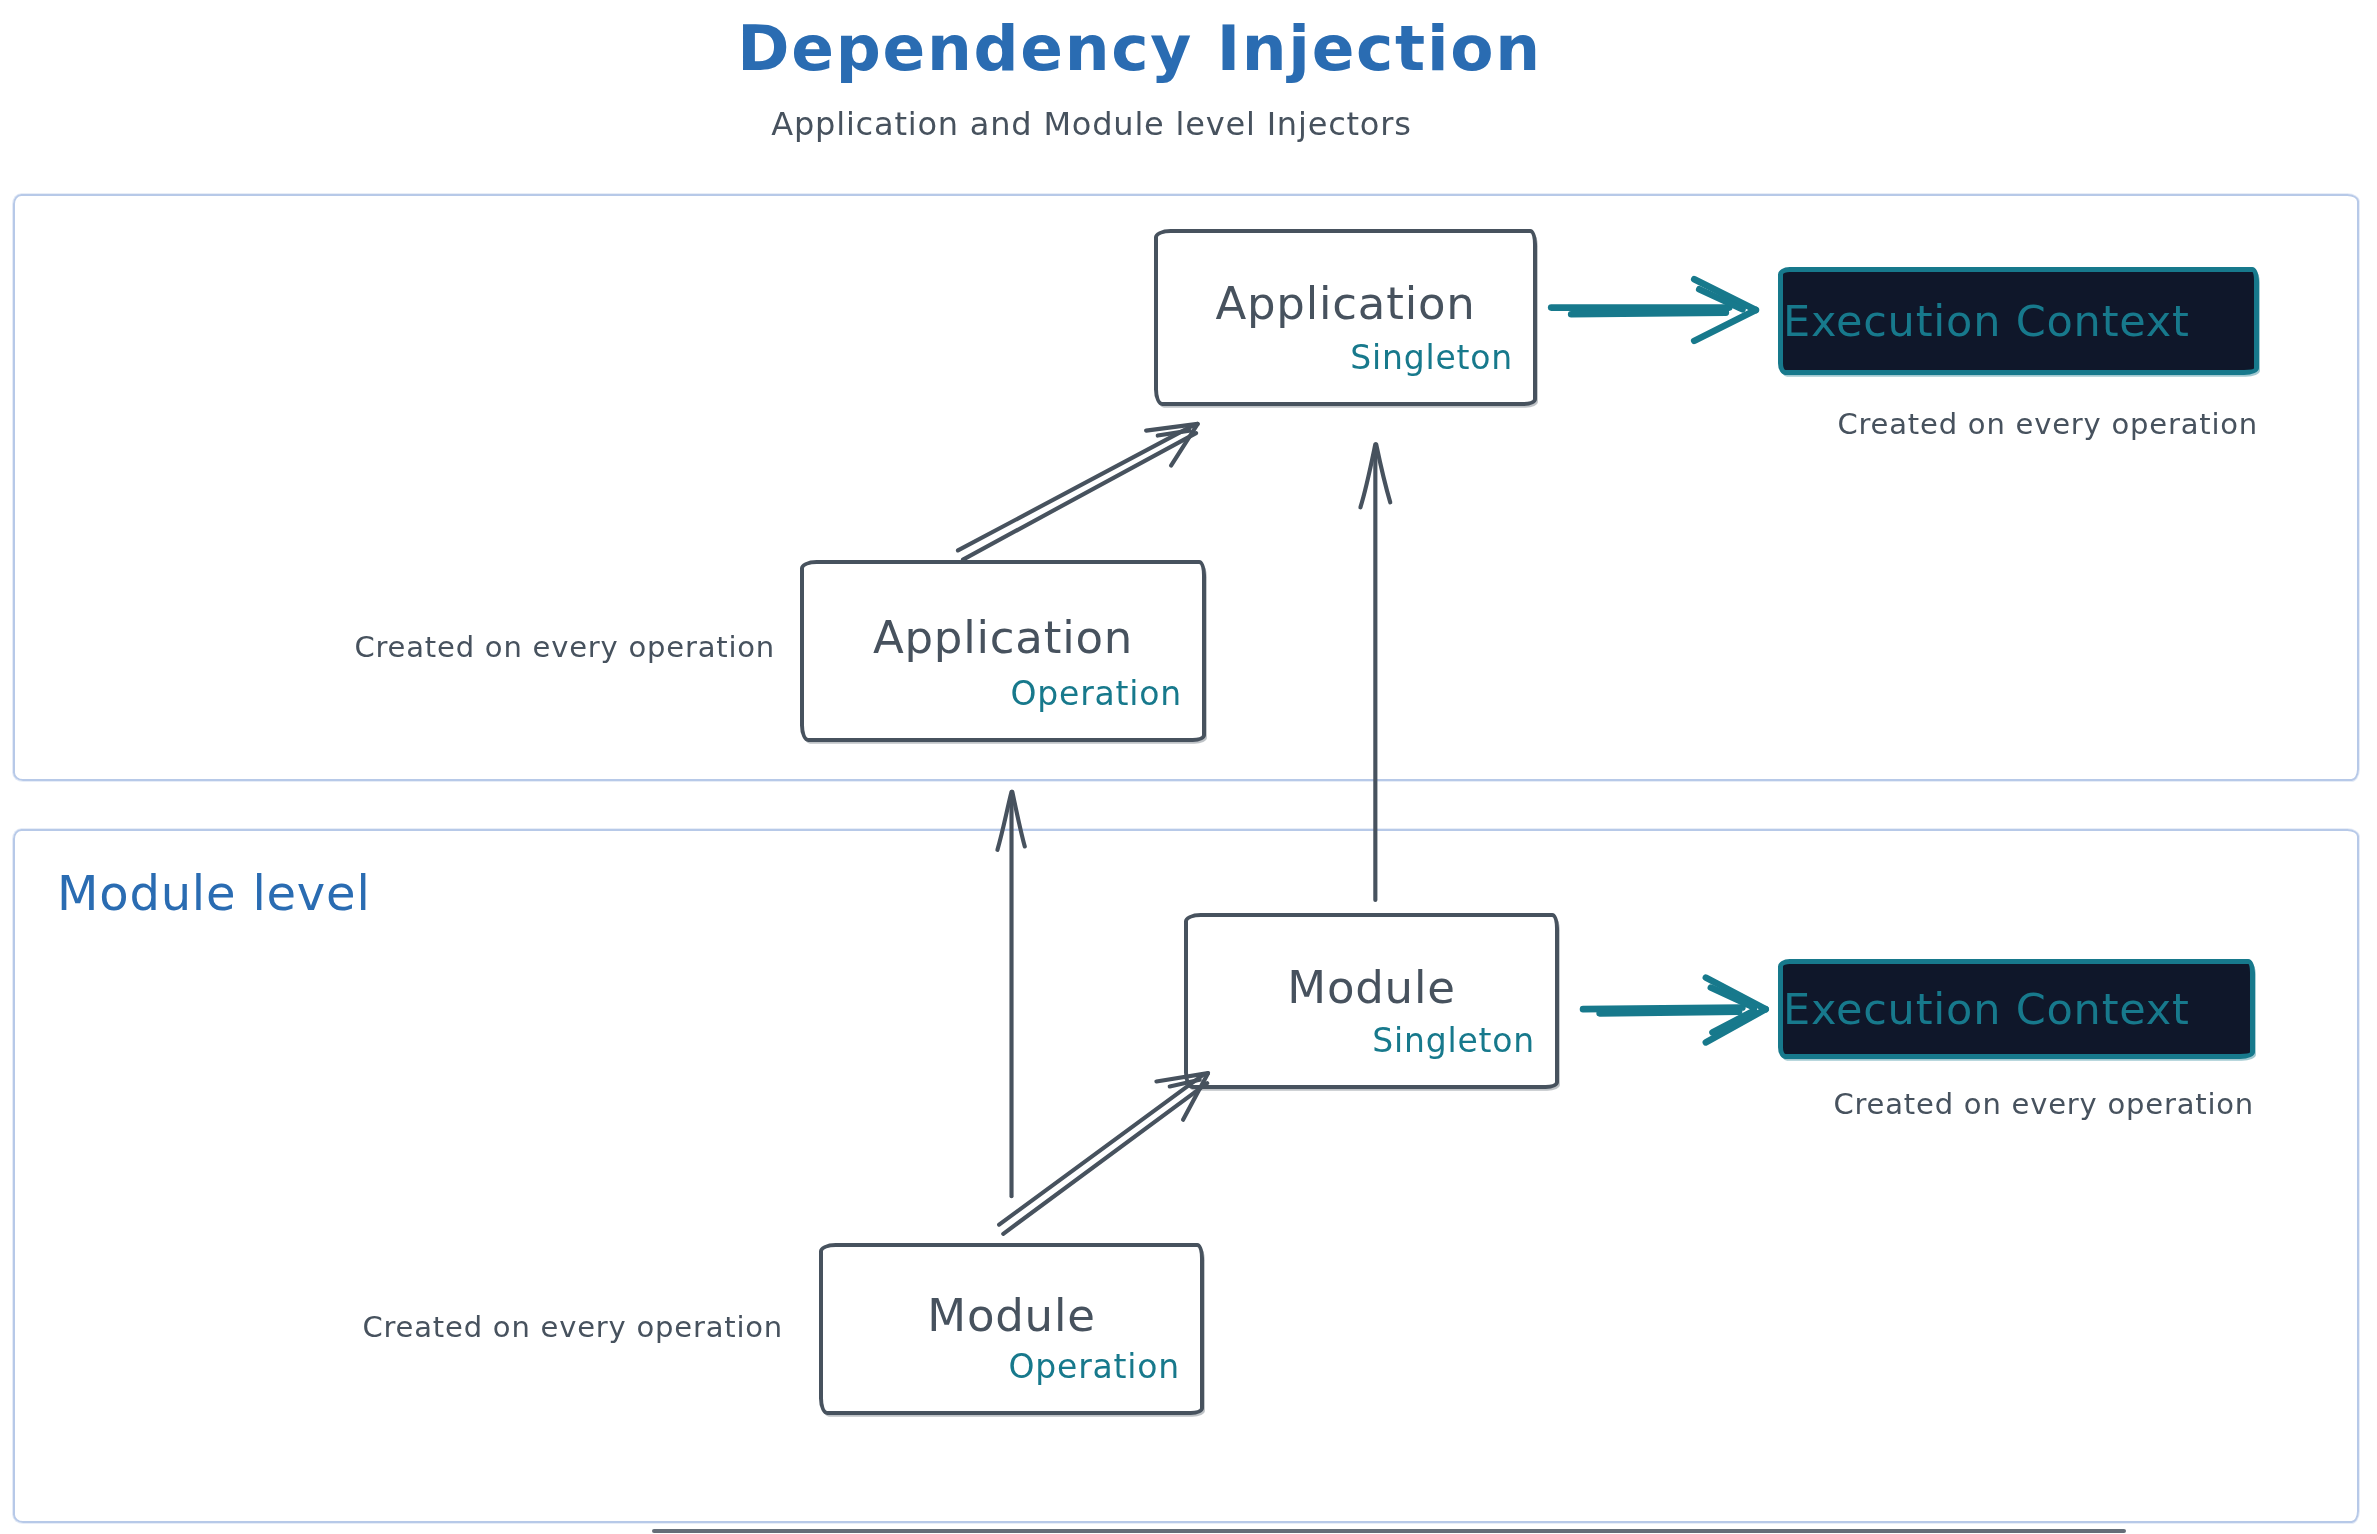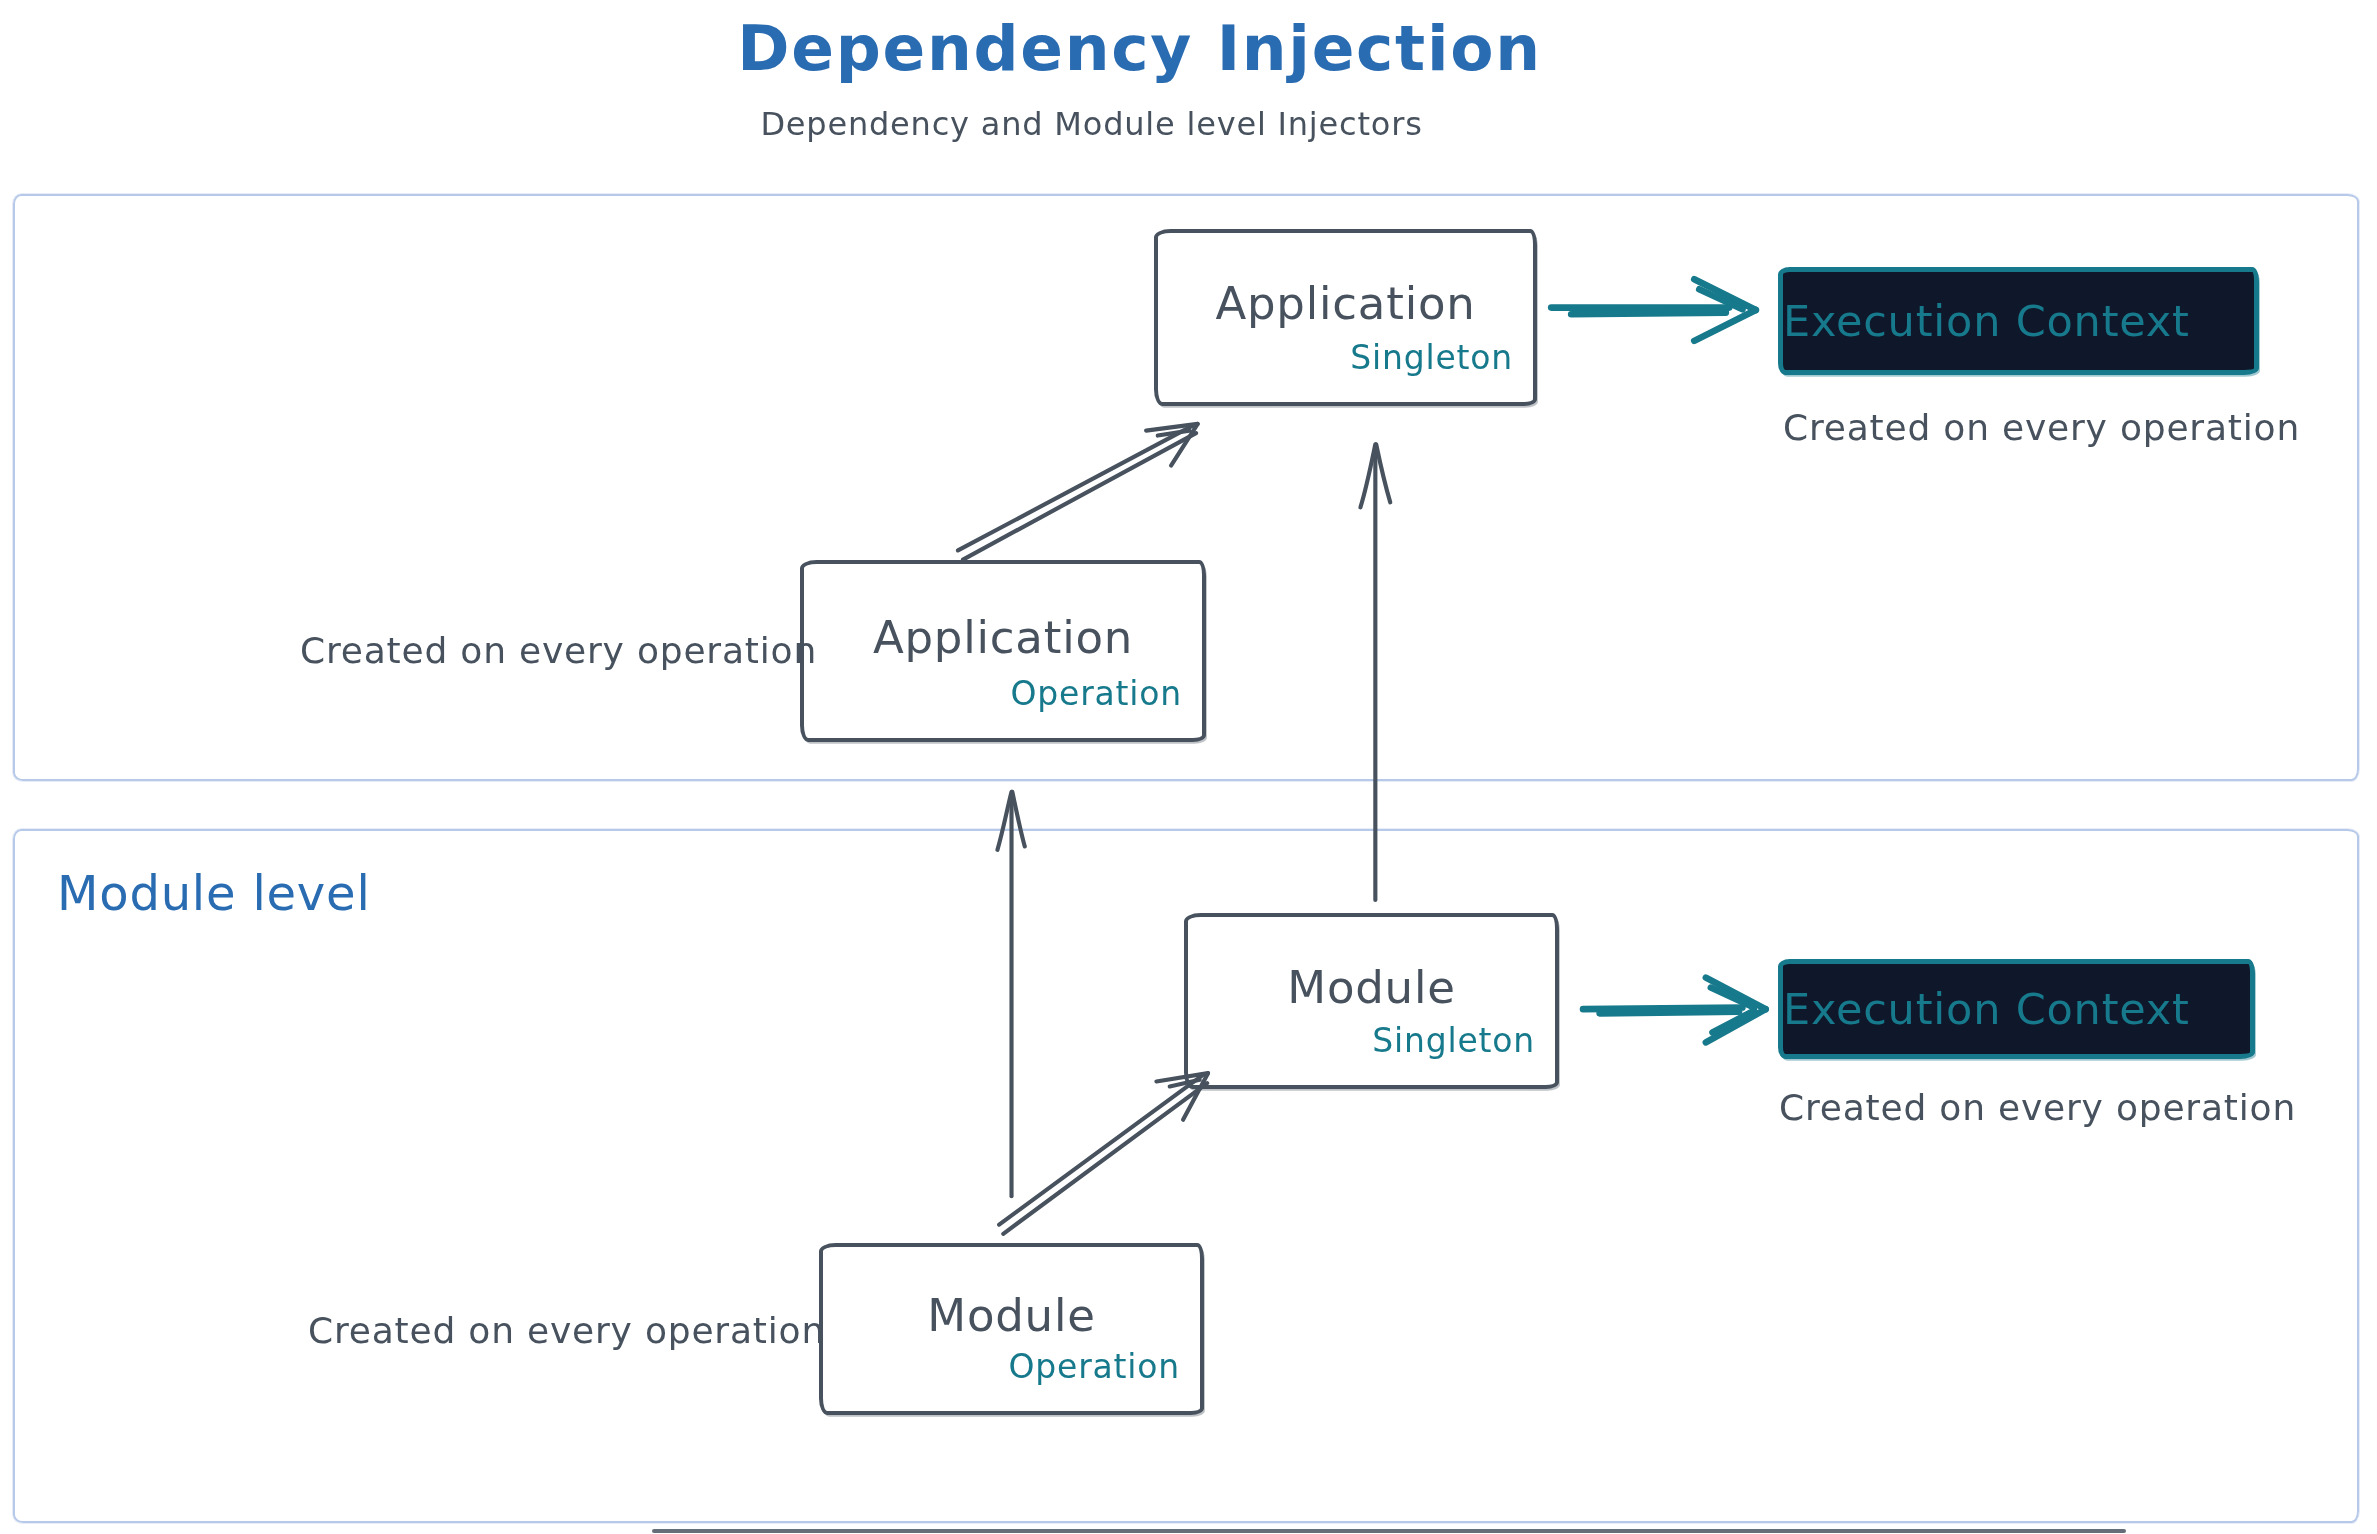--- a/index.html
+++ b/index.html
@@ -76,21 +76,21 @@
     background:#0f172a;
     display:flex;align-items:center;justify-content:flex-start;
   }
   .ec-title{
     font-size:43px;letter-spacing:0.8px;color:var(--teal);white-space:nowrap;
   }
   .ec-app{left:1778px;top:267px;width:481px;height:108px;}
   .ec-module{left:1778px;top:959px;width:477px;height:100px;}
   .caption{
     position:absolute;
-    font-size:36px;letter-spacing:0.8px;
+    font-size:29px;letter-spacing:0.8px;
     color:var(--gray);
     text-align:right;white-space:nowrap;
   }
   .caption-app-operation{left:300px;top:630px;width:475px;}
   .caption-ec-app{left:1783px;top:407px;width:475px;}
   .caption-module-operation{left:308px;top:1310px;width:475px;}
   .caption-ec-module{left:1779px;top:1087px;width:475px;}
   .arrow{position:absolute;}
   .arrow svg{display:block;overflow:visible;}
   .stroke-dark{stroke:var(--gray);}
@@ -99,21 +99,21 @@
     position:absolute;left:652px;top:1529px;width:1474px;height:4.2px;
     background:#4a5560;opacity:0.85;border-radius:2.5px;
   }
 </style>
 </head>
 <body>
 
 <div class="canvas">
 
   <div class="page-title">Dependency Injection</div>
-  <div class="page-subtitle">Dependency and Module level Injectors</div>
+  <div class="page-subtitle">Application and Module level Injectors</div>
 
   <div class="level-container container-app"></div>
   <div class="level-container container-module"></div>
 
   <div class="level-label label-module">Module level</div>
 
   <div class="sketch-box box-app-singleton">
     <span class="box-title">Application</span>
     <span class="box-tag">Singleton</span>
   </div>

